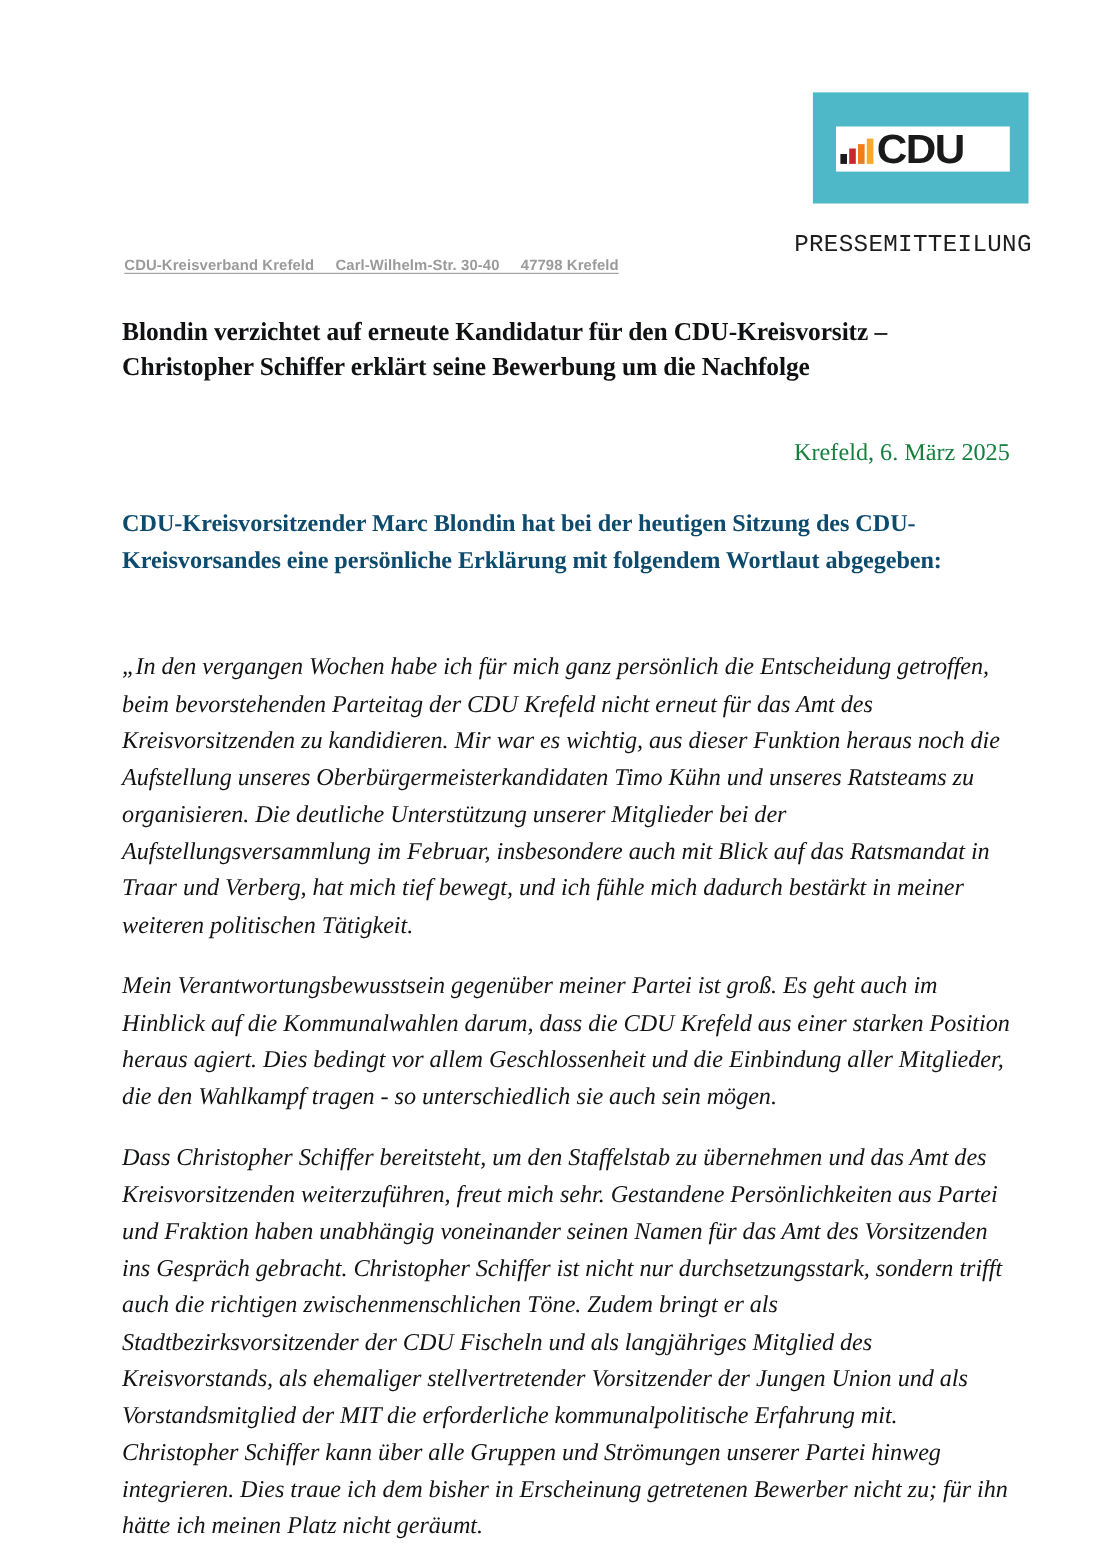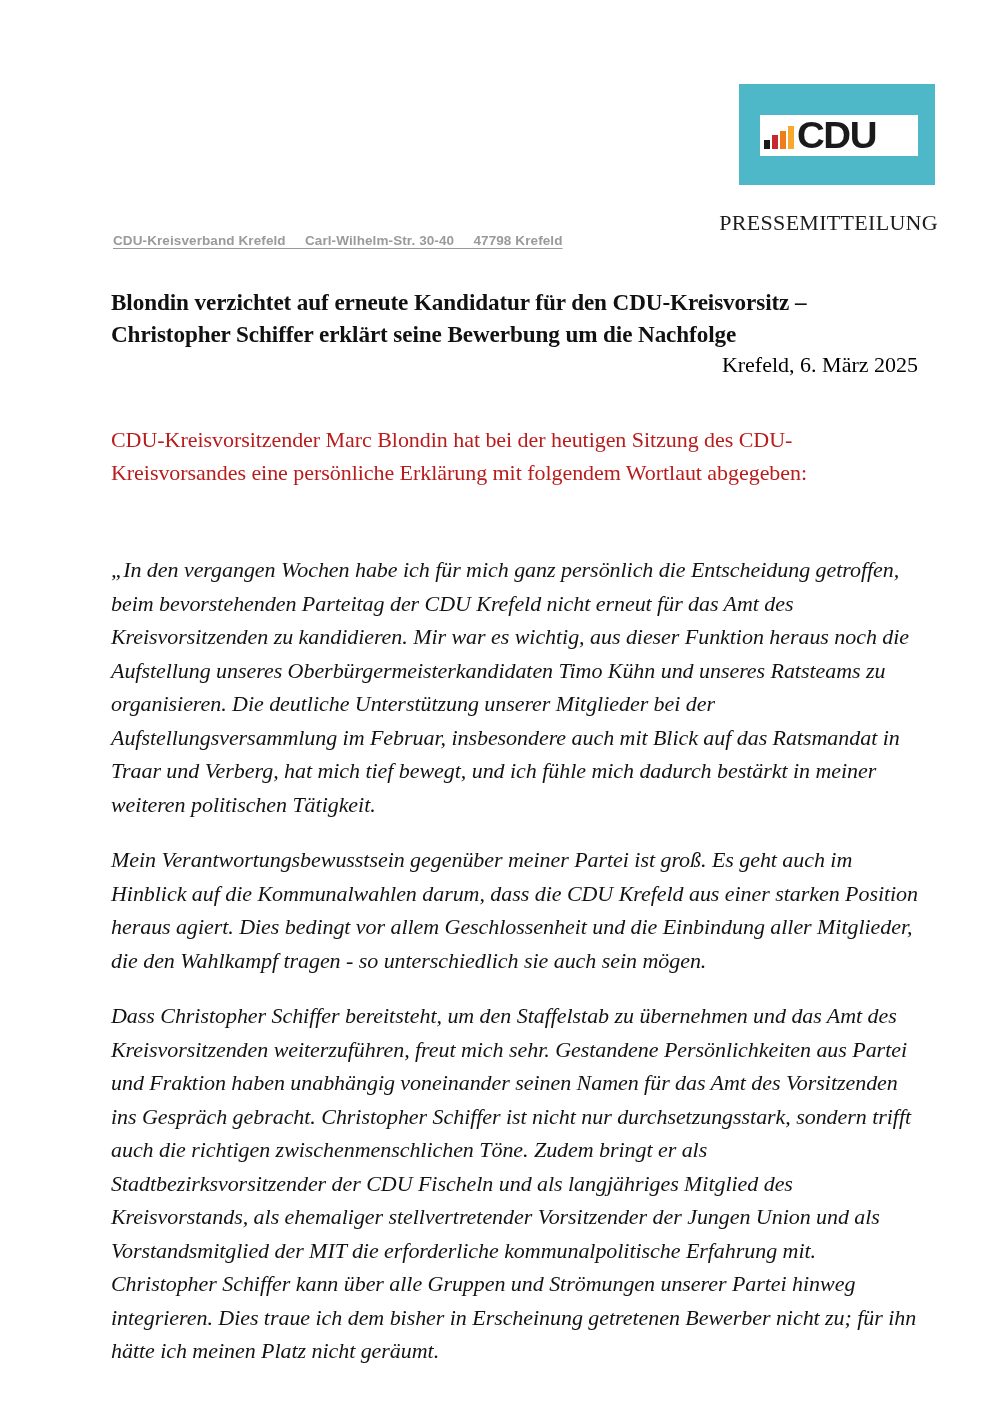--- a/index.html
+++ b/index.html
@@ -72,21 +72,21 @@
     line-height: 1;
     transform: scaleX(1.04);
     transform-origin: left center;
     margin-top: -1px;
   }
 
   .press-label {
     position: absolute;
     right: 62px;
     top: 210px;
-    font-family: Liberation Serif, serif;
+    font-family: Liberation Mono, monospace;
     font-size: 22px;
     letter-spacing: 0.3px;
     color: #1d1d1d;
     white-space: nowrap;
   }
 
   
   .address-line {
     position: absolute;
     left: 113px;
@@ -118,30 +118,32 @@
     margin: 0;
     letter-spacing: -0.1px;
     transform: scaleX(0.985);
     transform-origin: left top;
   }
 
   .dateline {
     text-align: right;
     font-size: 22px;
     line-height: 30px;
+    margin-top: 46px;
     padding-right: 9px;
-    color: #000000;
+    color: #15803d;
   }
 
   .intro {
     font-size: 22px;
     line-height: 33px;
-    margin-top: 43px;
-    color: #b91c1c;
+    margin-top: 33px;
+    color: #0c4a6e;
     letter-spacing: -0.05px;
+    font-weight: bold;
   }
 
   .quote-para {
     font-size: 22px;
     line-height: 33.5px;
     font-style: italic;
     color: #121315;
     letter-spacing: -0.05px;
   }
   .quote-para.first { margin-top: 64px; }

